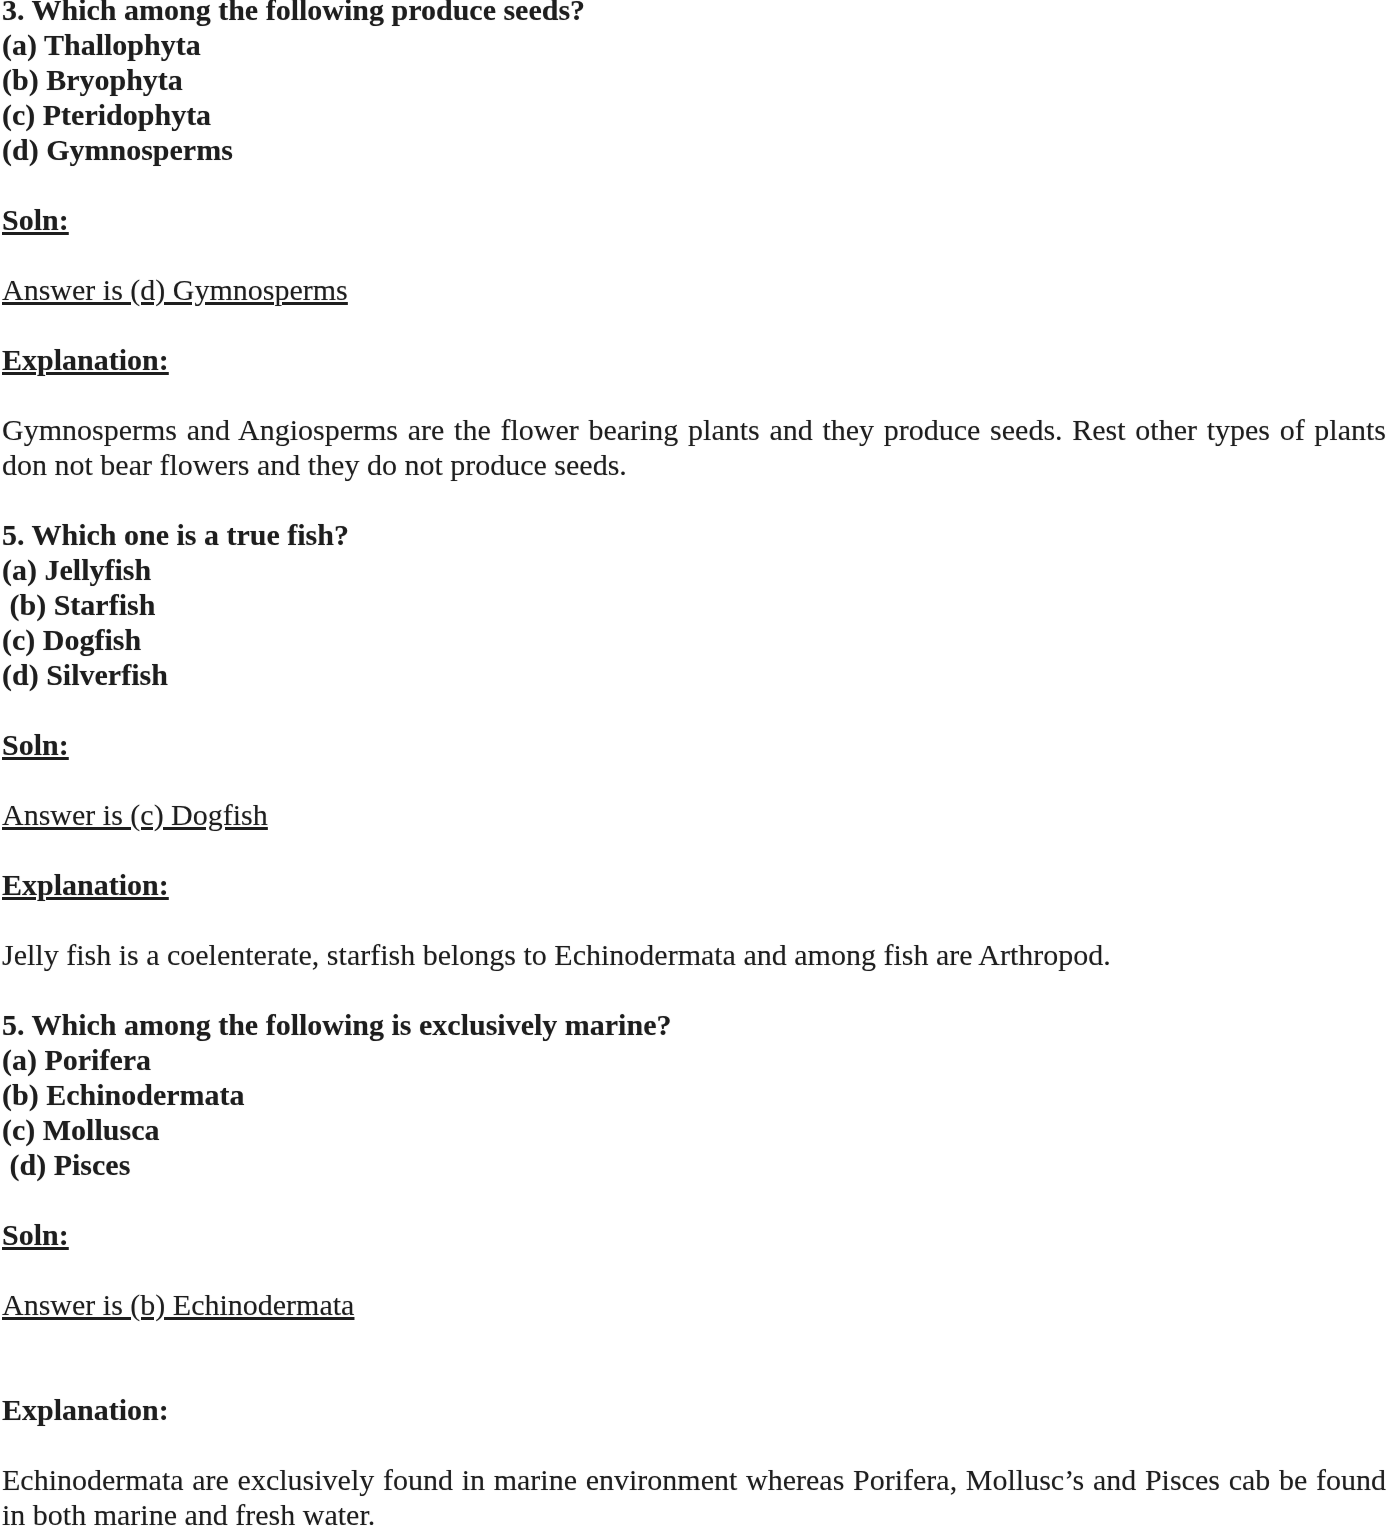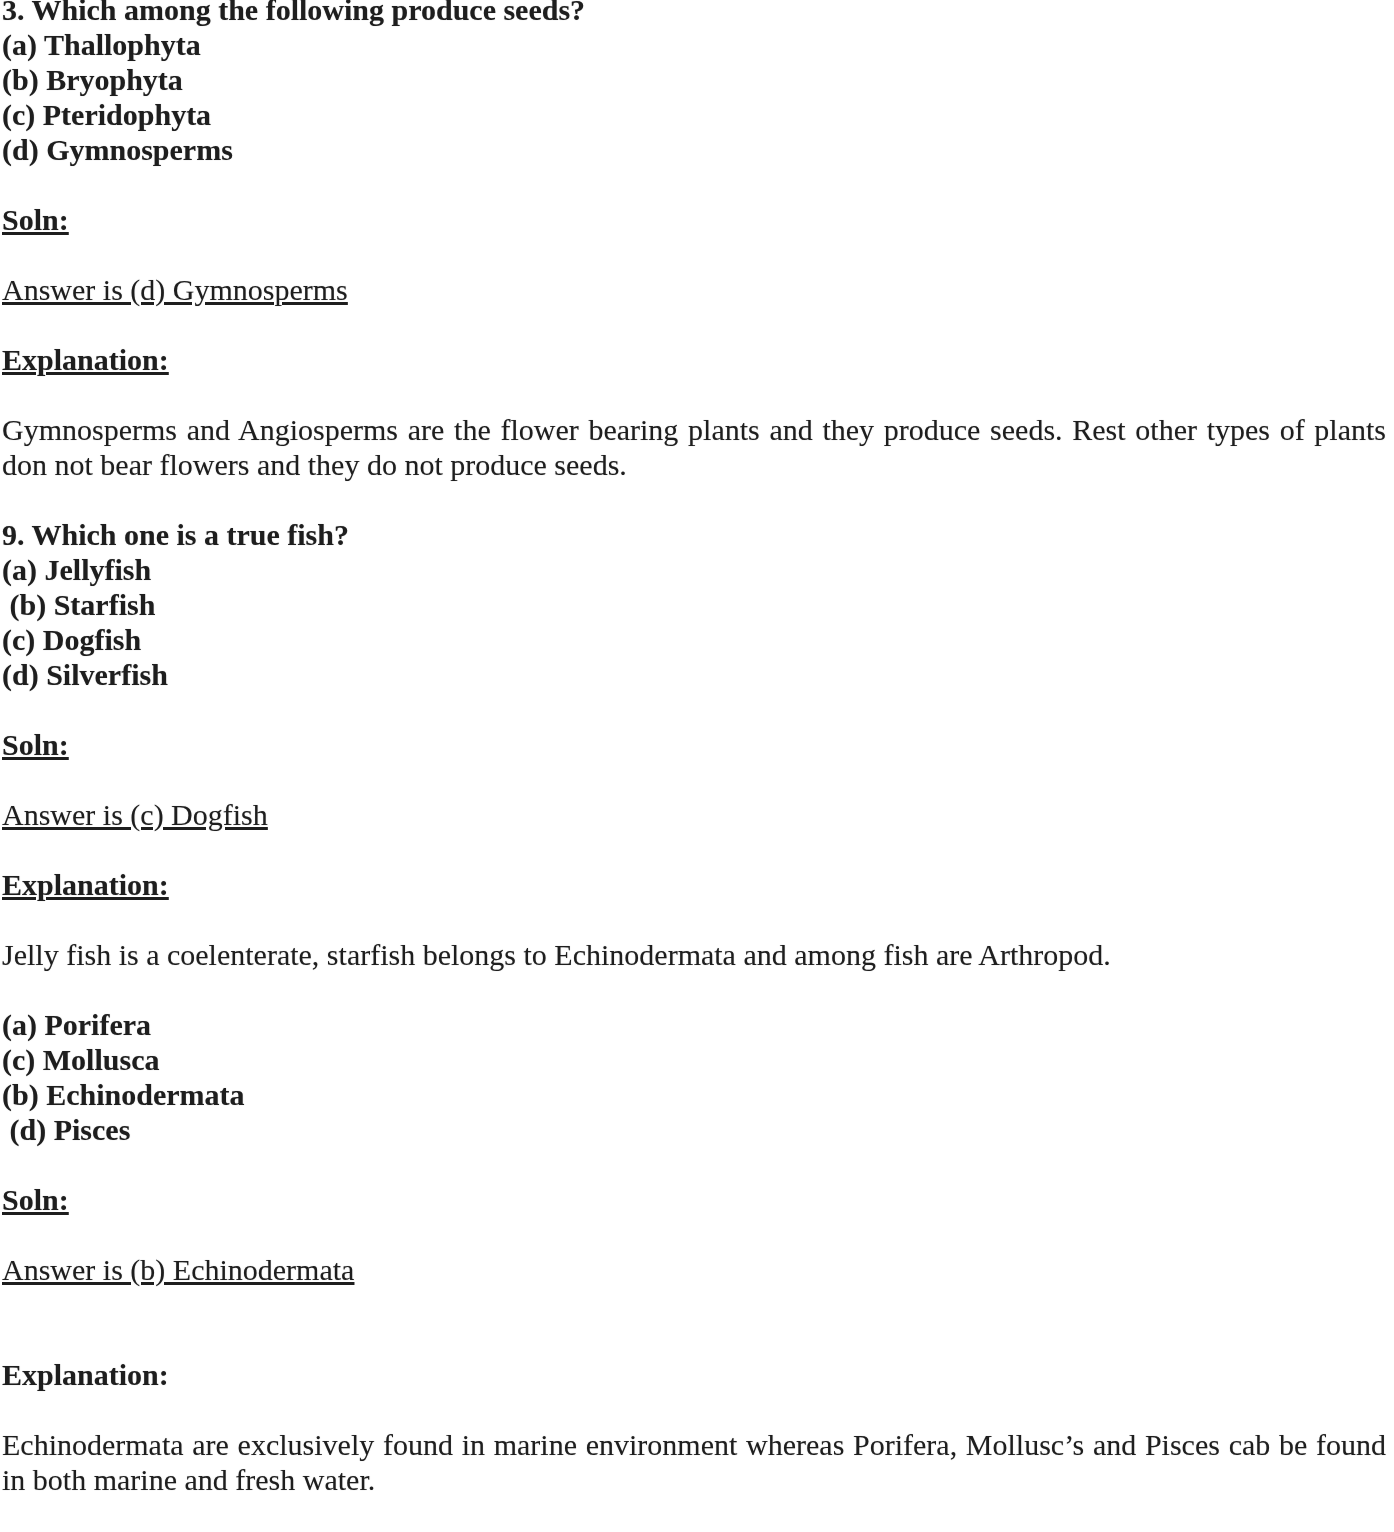--- a/index.html
+++ b/index.html
@@ -56,35 +56,36 @@
     <div class="line b">(b) Bryophyta</div>
     <div class="line b">(c) Pteridophyta</div>
     <div class="line b">(d) Gymnosperms</div>
     <div class="line b gap">Soln:</div>
     <div class="line gap">Answer is (d) Gymnosperms</div>
     <div class="line b gap">Explanation:</div>
     <p class="para">Gymnosperms and Angiosperms are the flower bearing plants and they produce seeds. Rest other types of plants don not bear flowers and they do not produce seeds.</p>
   </section>
 
   <section class="question">
-    <div class="line b">9. Which one is a true fish?</div>
+    <div class="line b">5. Which one is a true fish?</div>
     <div class="line b">(a) Jellyfish</div>
     <div class="line b"> (b) Starfish</div>
     <div class="line b">(c) Dogfish</div>
     <div class="line b">(d) Silverfish</div>
     <div class="line b gap">Soln:</div>
     <div class="line gap">Answer is (c) Dogfish</div>
     <div class="line b gap">Explanation:</div>
     <p class="para">Jelly fish is a coelenterate, starfish belongs to Echinodermata and among fish are Arthropod.</p>
   </section>
 
   <section class="question">
+    <div class="line b">5. Which among the following is exclusively marine?</div>
     <div class="line b">(a) Porifera</div>
+    <div class="line b">(b) Echinodermata</div>
     <div class="line b">(c) Mollusca</div>
-    <div class="line b">(b) Echinodermata</div>
     <div class="line b"> (d) Pisces</div>
     <div class="line b gap">Soln:</div>
     <div class="line gap">Answer is (b) Echinodermata</div>
     <div class="line b gap2">Explanation:</div>
     <p class="para">Echinodermata are exclusively found in marine environment whereas Porifera, Mollusc’s and Pisces cab be found in both marine and fresh water.</p>
   </section>
 
 </div>
 
 </body></html>

